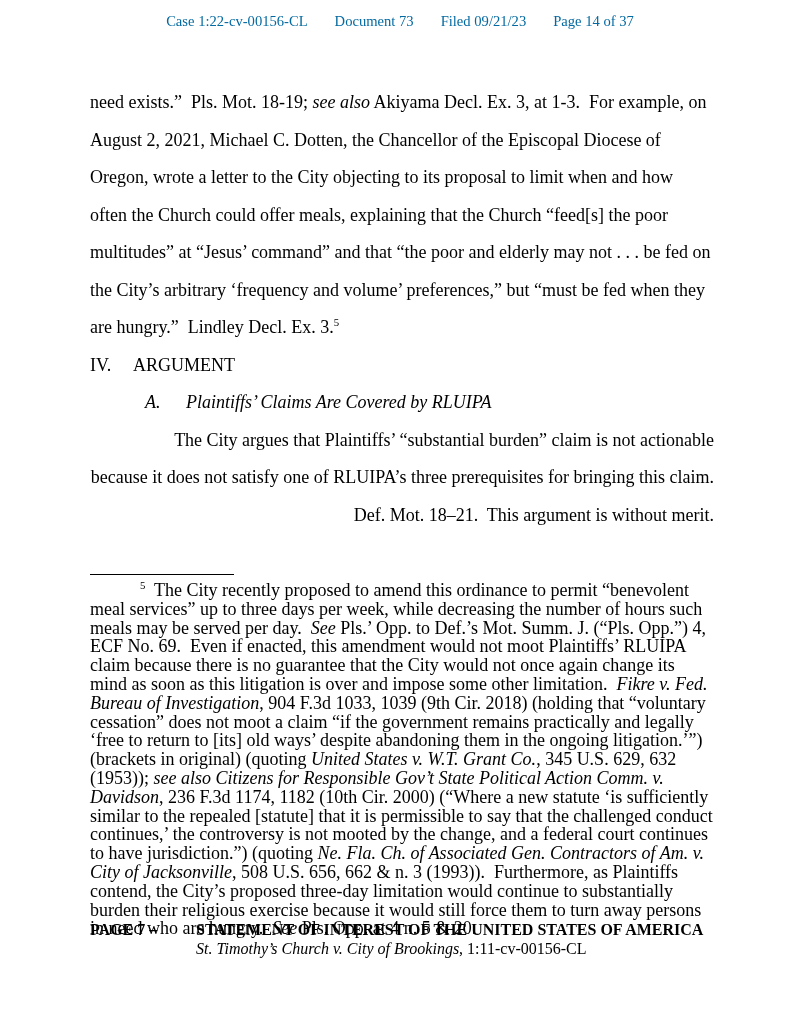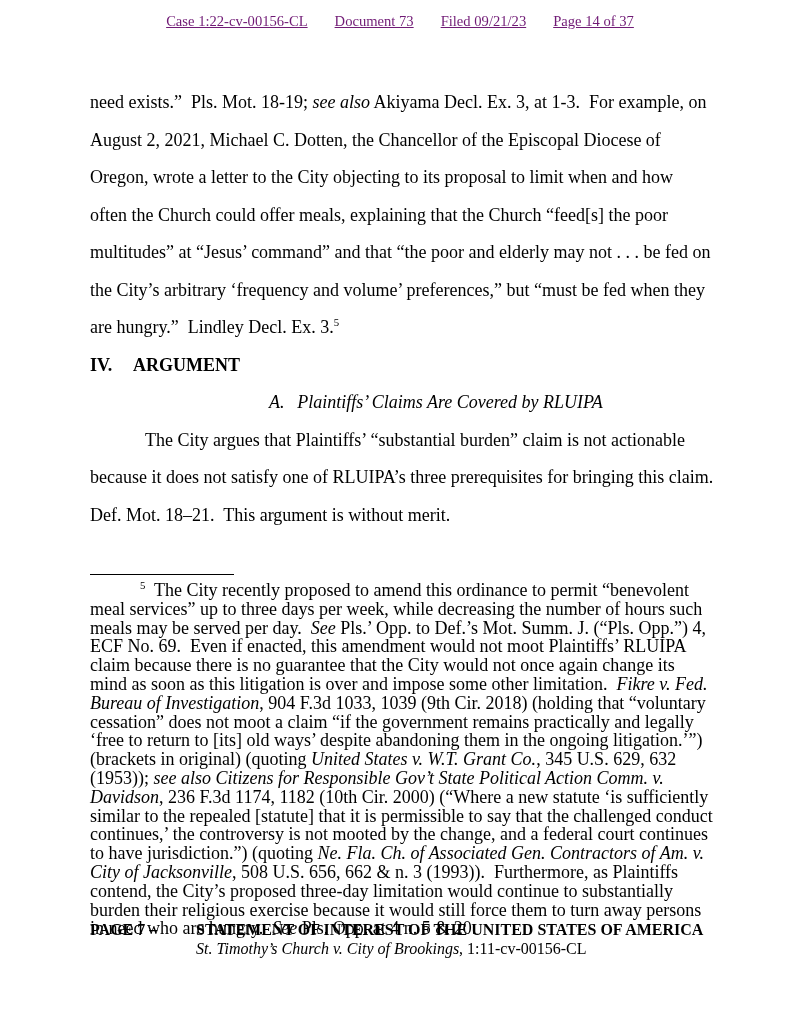--- a/index.html
+++ b/index.html
@@ -26,24 +26,24 @@
   .body-text {
     position: absolute;
     left: 90px;
     top: 84px;
     width: 624px;
     font-size: 18px;
     line-height: 37.5px;
     text-align: left;
   }
   .para { margin: 0; white-space: pre-wrap; }
-  .indent { text-indent: 55px; }
-  .heading { margin: 0; font-weight: bold; white-space: pre-wrap; }
+  .indent { text-indent: 55px; text-align: right; }
+  .heading { margin: 0; font-weight: normal; white-space: pre-wrap; }
   .hnum { display: inline-block; width: 43px; }
-  .subheading { margin: 0; font-style: italic; padding-left: 55px; white-space: pre-wrap; text-align: center; }
+  .subheading { margin: 0; font-style: italic; padding-left: 55px; white-space: pre-wrap; }
   .snum { display: inline-block; width: 41px; }
   sup { font-size: 0.6em; vertical-align: super; line-height: 0; }
   .footnote {
     position: absolute;
     left: 90px;
     top: 574px;
     width: 624px;
   }
   .fn-rule {
     width: 144px;
@@ -74,21 +74,21 @@
   }
   .footer-block { flex: 1; }
   .footer-title { font-weight: bold; line-height: 19px; }
   .footer-case { line-height: 19px; }
 </style>
 </head>
 <body>
 
 <div class="page">
 
-  <div class="case-header" style="color: #701a75; text-decoration: underline;">
+  <div class="case-header" style="color: #0369a1;">
     <span>Case 1:22-cv-00156-CL</span>
     <span>Document 73</span>
     <span>Filed 09/21/23</span>
     <span>Page 14 of 37</span>
   </div>
 
   <div class="body-text">
     <p class="para"><span>need exists.”  Pls. Mot. 18-19; </span><span style="font-style: italic;">see also</span><span> Akiyama Decl. Ex. 3, at 1-3.  For example, on August 2, 2021, Michael C. Dotten, the Chancellor of the Episcopal Diocese of Oregon, wrote a letter to the City objecting to its proposal to limit when and how often the Church could offer meals, explaining that the Church “feed[s] the poor multitudes” at “Jesus’ command” and that “the poor and elderly may not . . . be fed on the City’s arbitrary ‘frequency and volume’ preferences,” but “must be fed when they are hungry.”  Lindley Decl. Ex. 3.</span><sup>5</sup></p>
     <p class="heading"><span class="hnum">IV.</span><span>ARGUMENT</span></p>
     <p class="subheading"><span class="snum">A.</span><span>Plaintiffs’ Claims Are Covered by RLUIPA</span></p>

